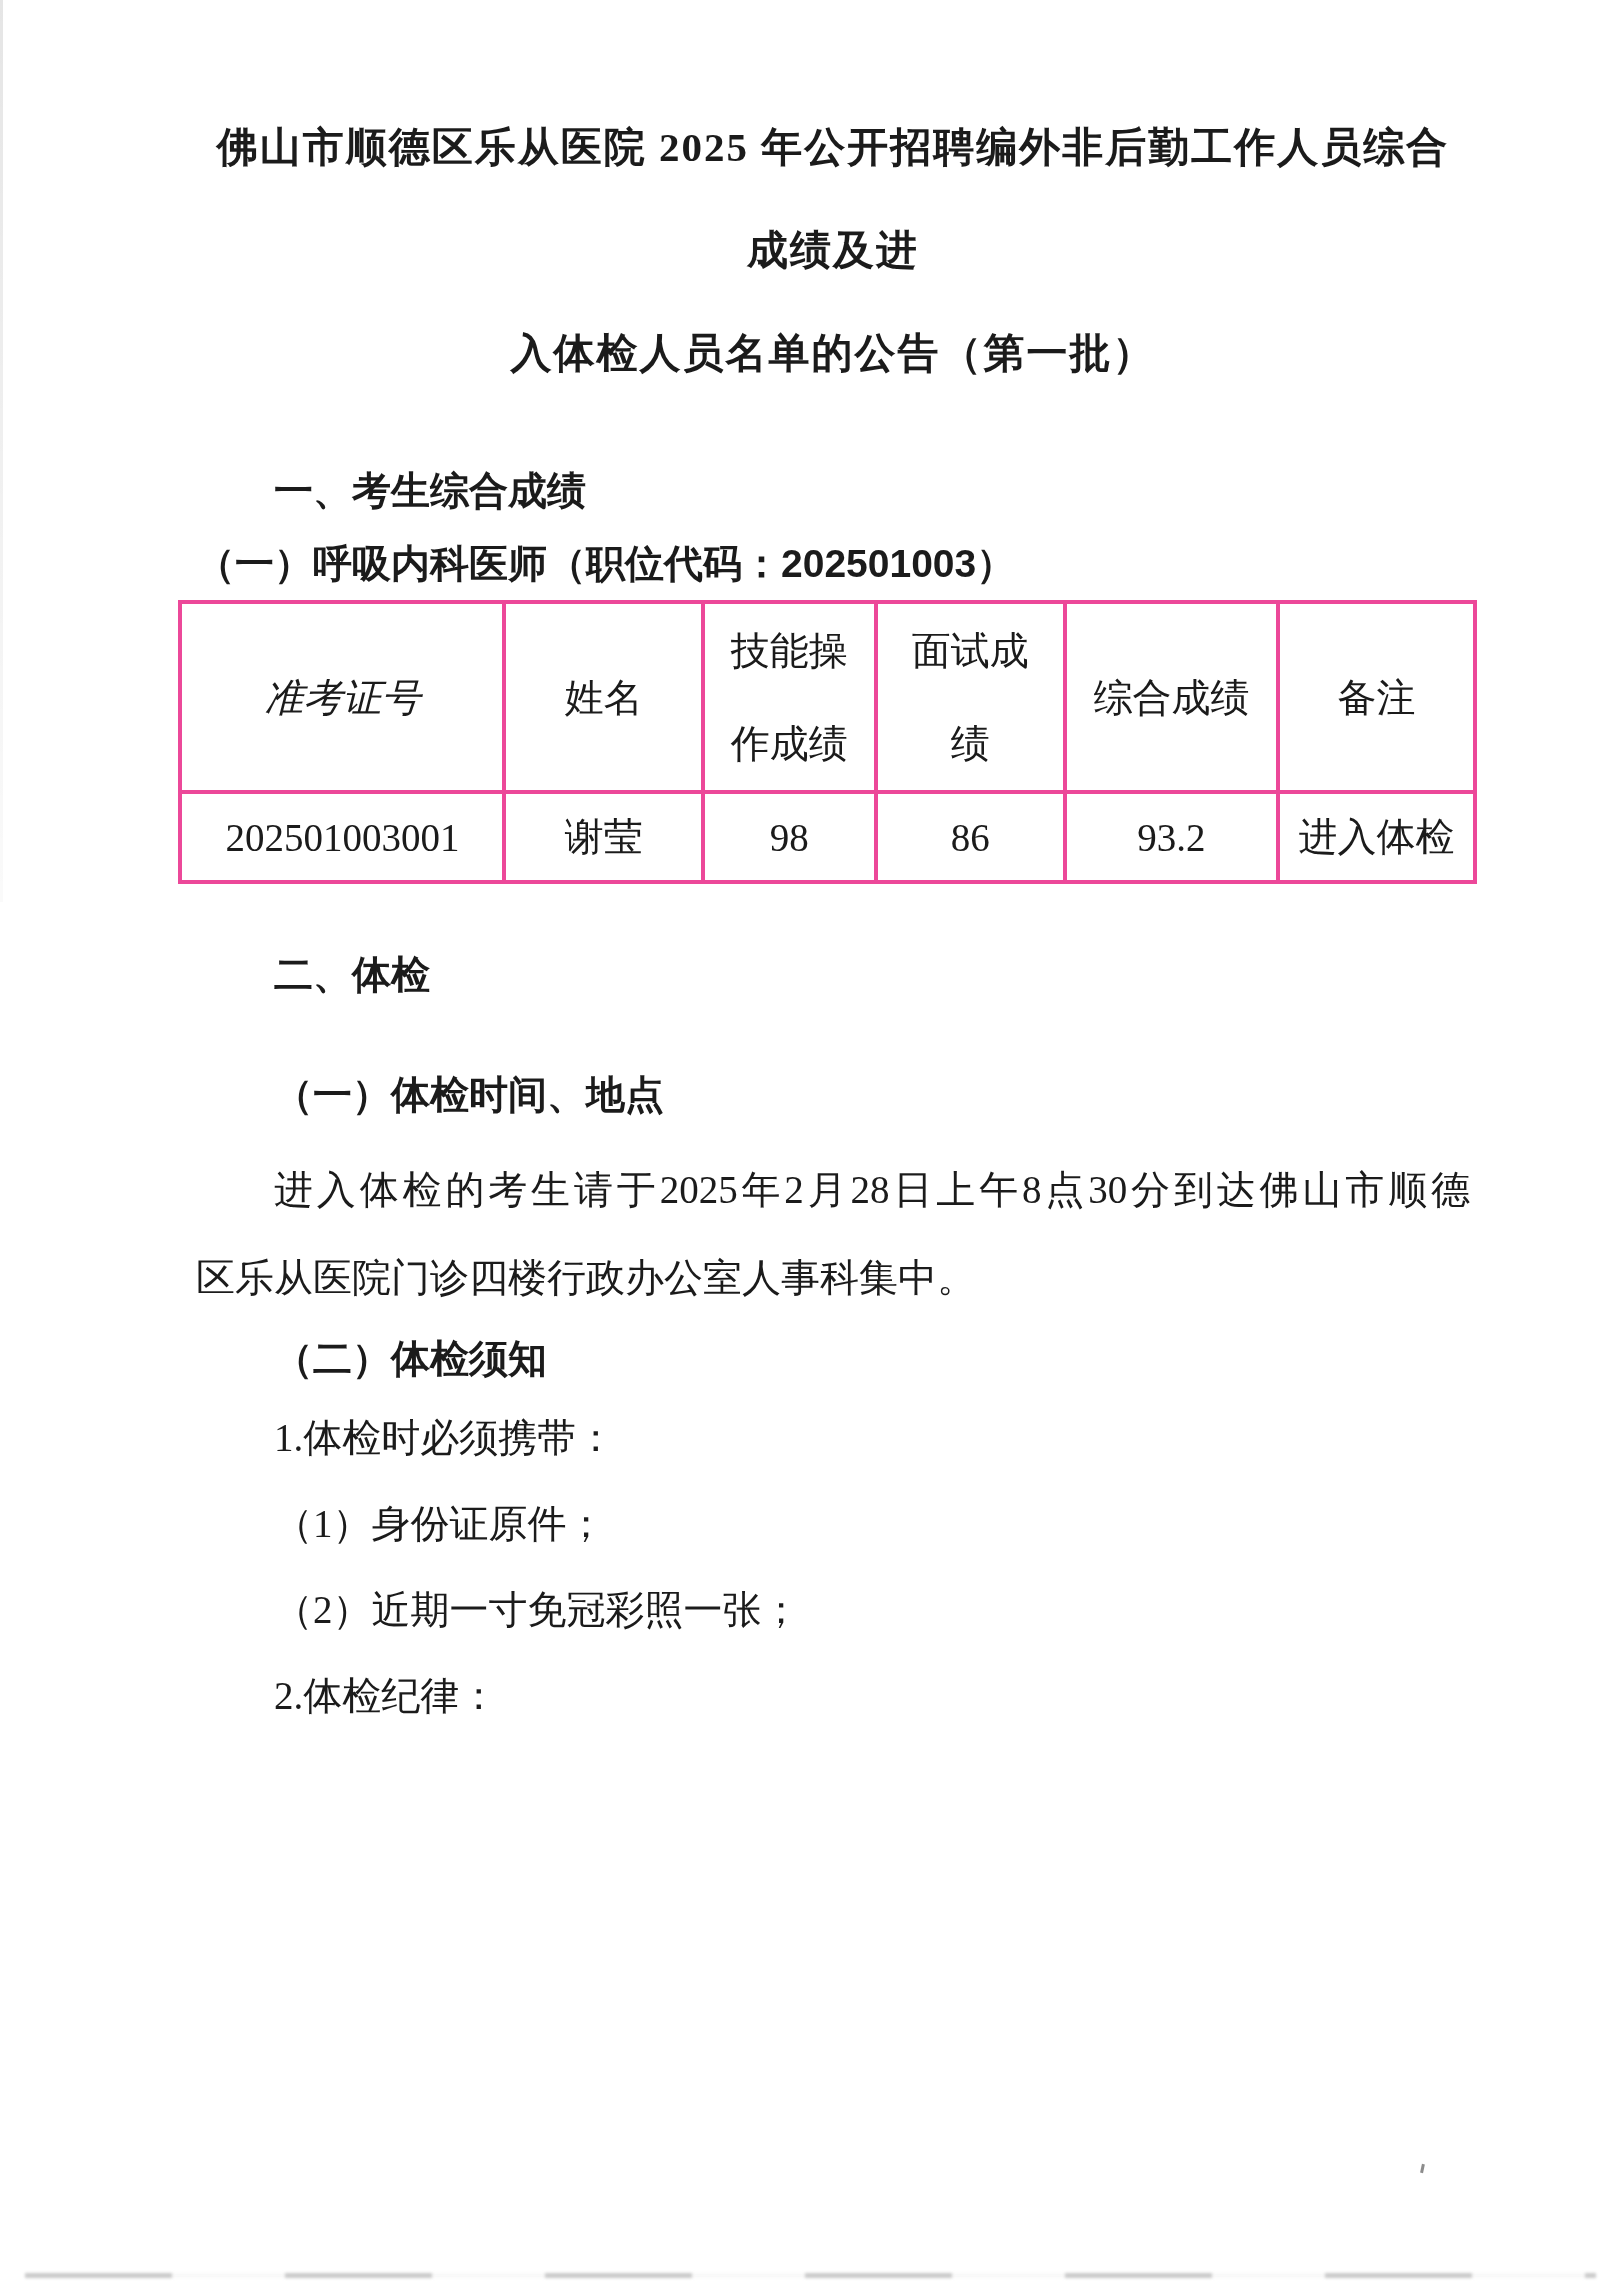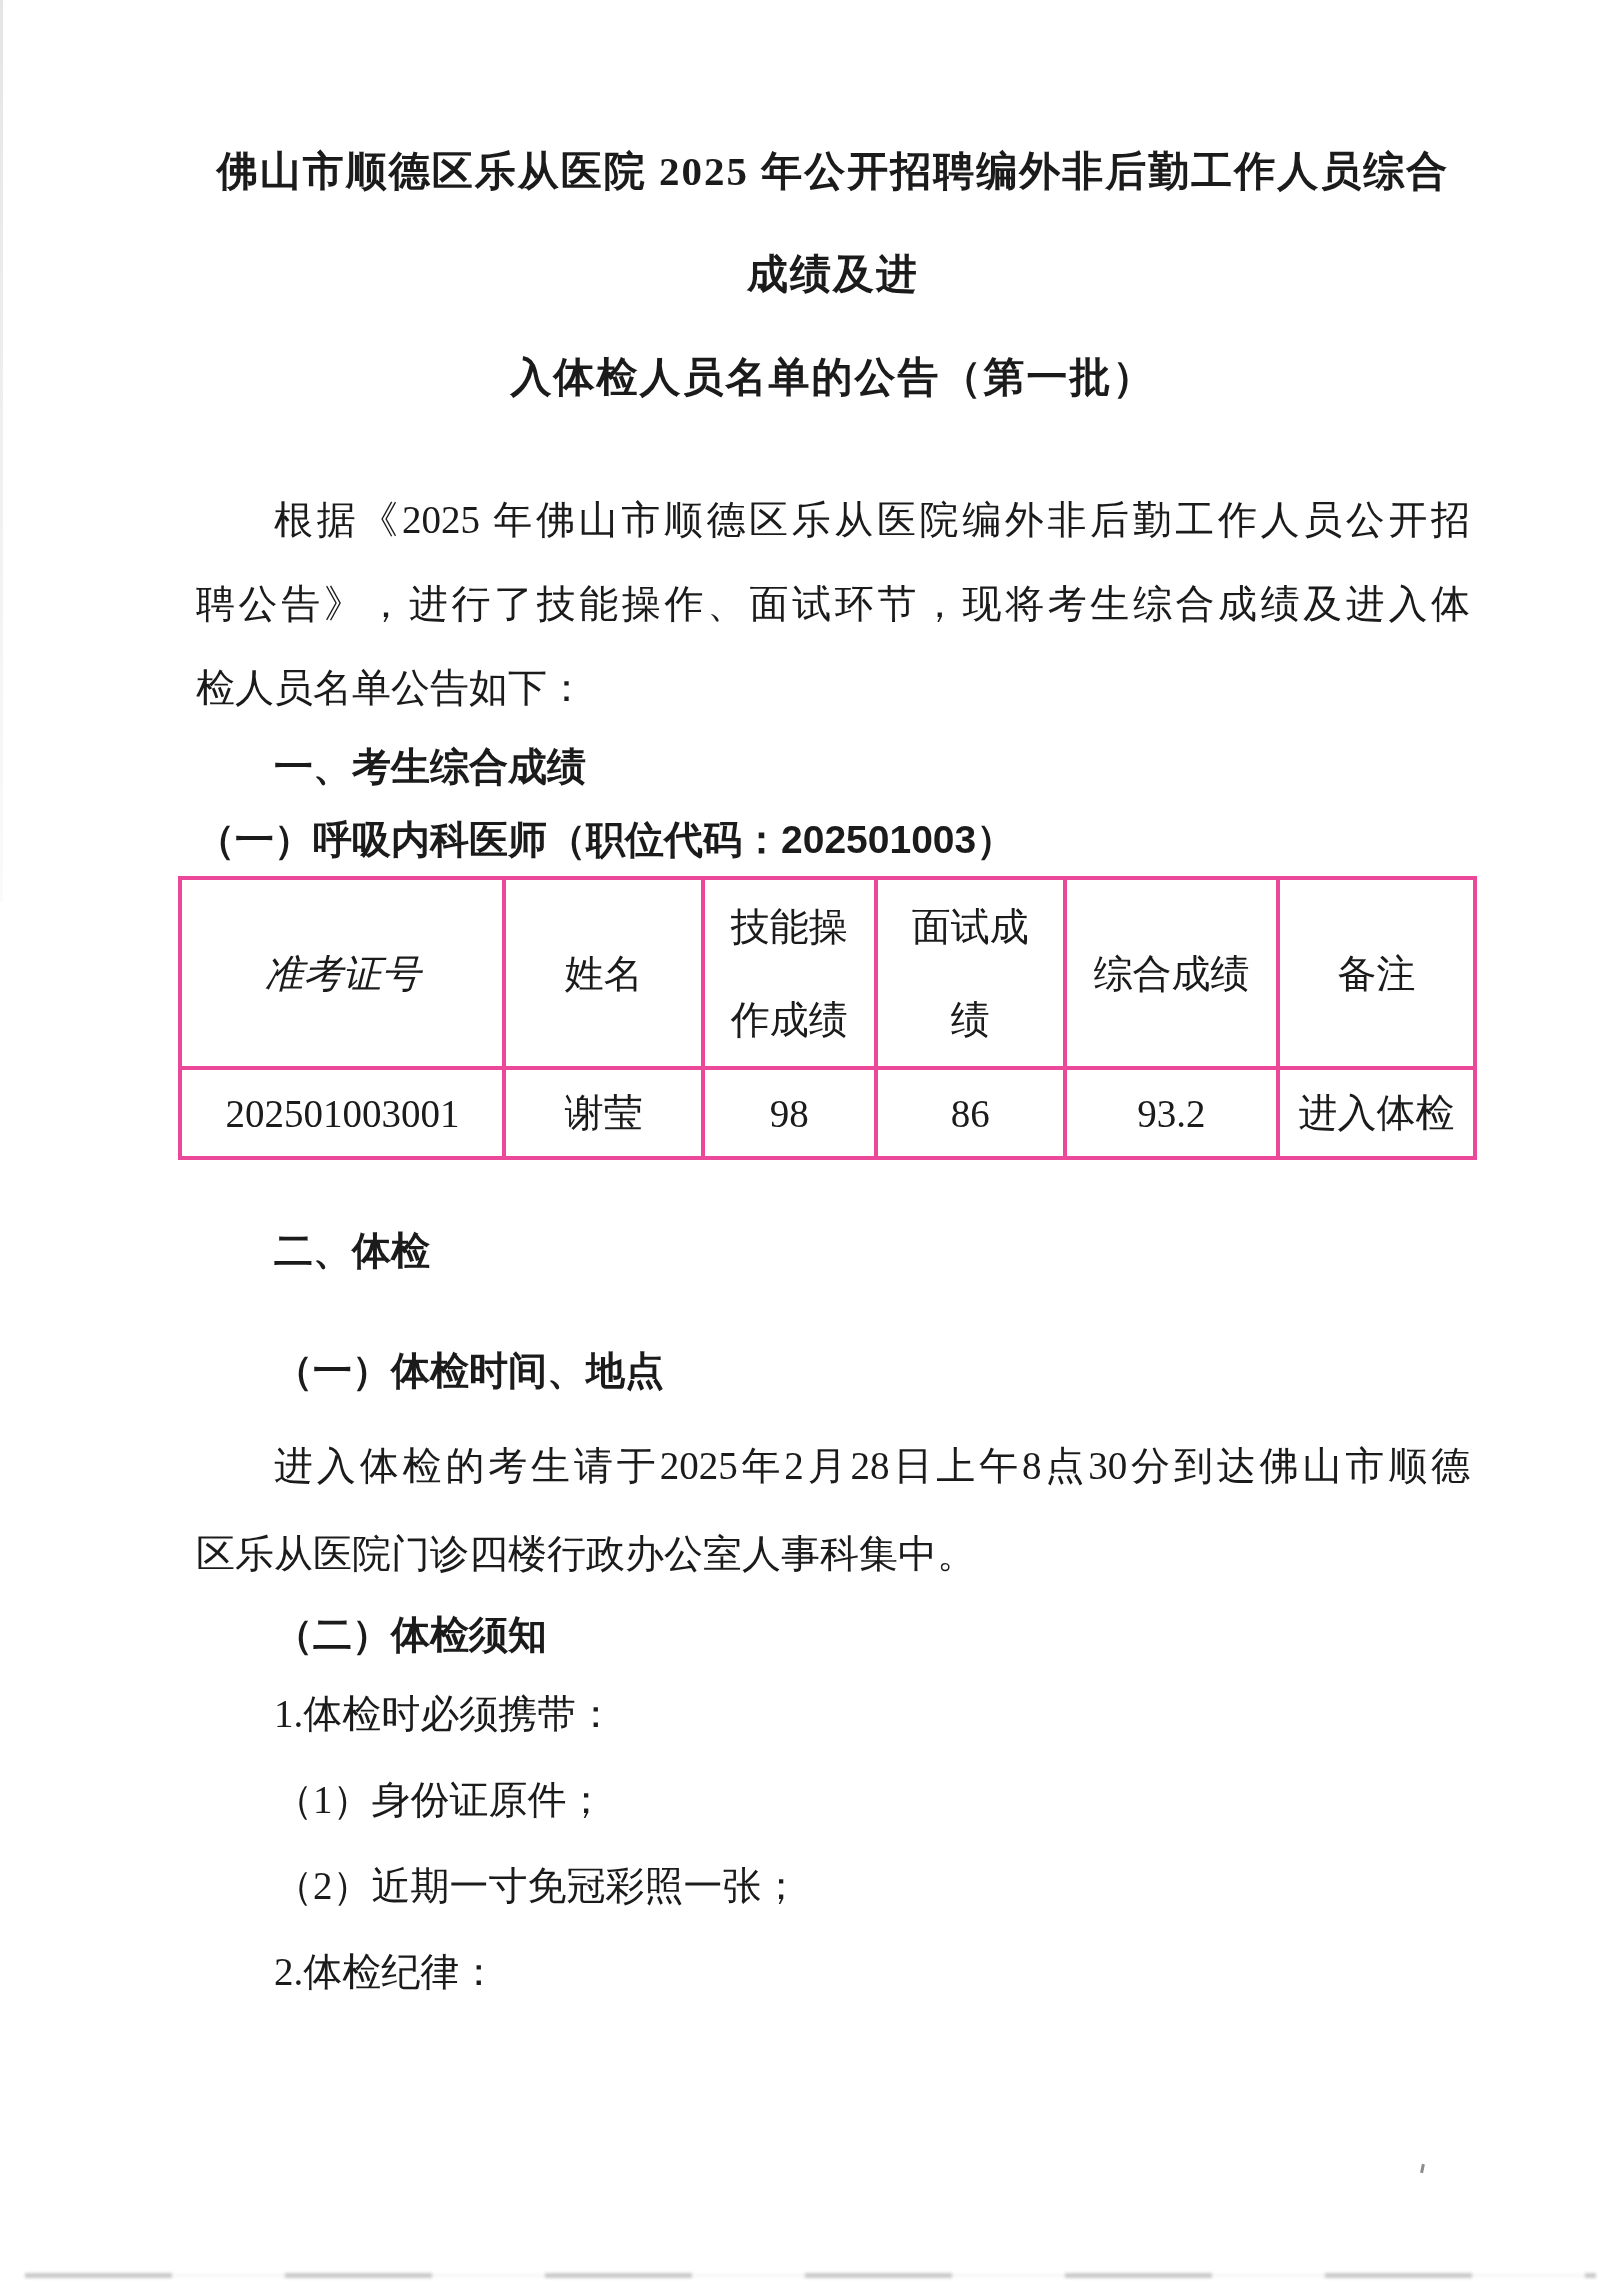--- a/index.html
+++ b/index.html
@@ -13,21 +13,21 @@
     color: #1b1b1b;
     overflow: hidden;
   }
   .content {
     position: absolute;
     left: 196px;
     top: 0;
     width: 1274px;
   }
   .title {
-    padding-top: 120px;
+    padding-top: 96px;
     text-align: center;
     font-weight: bold;
     font-size: 41px;
   }
   .title .tline {
     display: block;
     line-height: 103px;
     letter-spacing: 2px;
   }
   .body-block { margin-top: 49px; }
@@ -111,25 +111,20 @@
 
   <div class="content">
 
     <div class="title">
       <span class="tline">佛山市顺德区乐从医院 2025 年公开招聘编外非后勤工作人员综合成绩及进</span>
       <span class="tline">入体检人员名单的公告（第一批）</span>
     </div>
 
     <div class="body-block">
 
-      <div>
-        <div class="line jf indent">根据《2025 年佛山市顺德区乐从医院编外非后勤工作人员公开招</div>
-        <div class="line jf">聘公告》，进行了技能操作、面试环节，现将考生综合成绩及进入体</div>
-        <div class="line">检人员名单公告如下：</div>
-      </div>
 
       <div class="heading indent">一、考生综合成绩</div>
 
       <div class="heading">（一）呼吸内科医师（职位代码：202501003）</div>
 
       <table class="score">
         <thead>
           <tr>
             <th class="c1">准考证号</th>
             <th class="c2">姓名</th>

